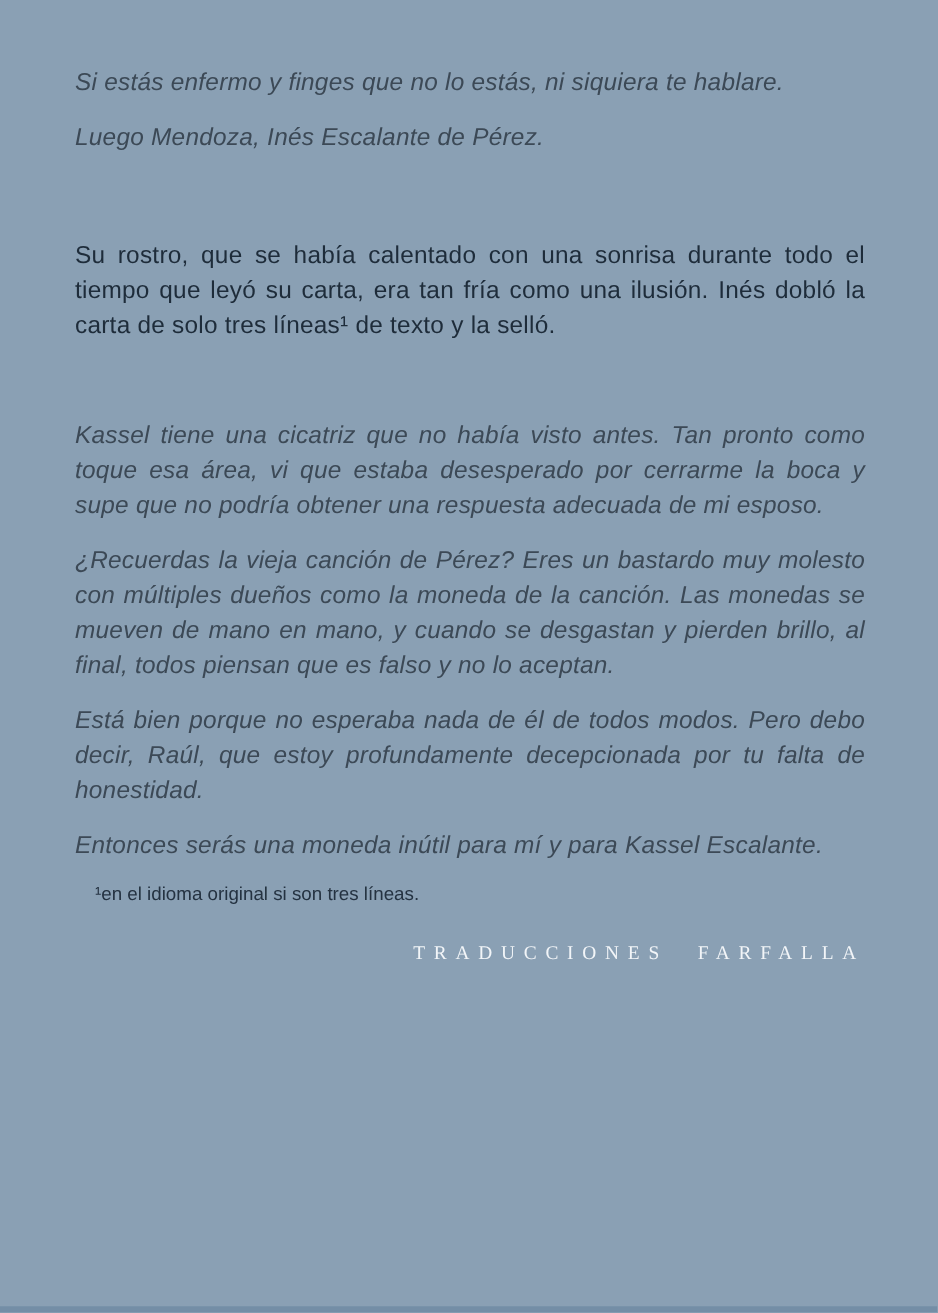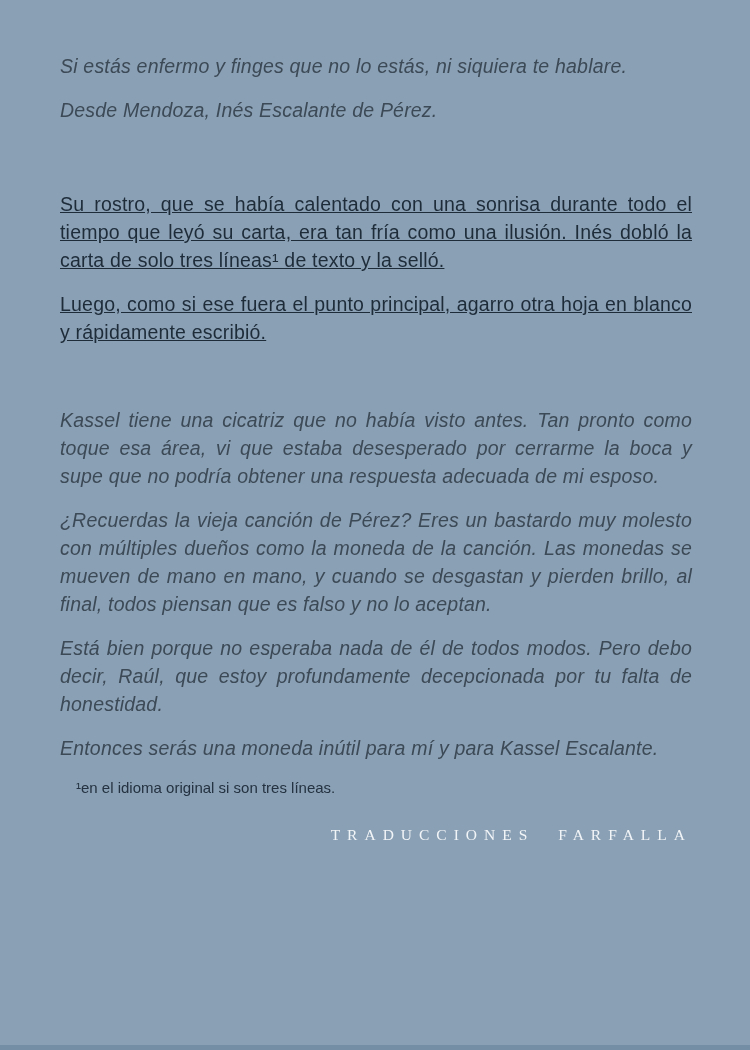--- a/index.html
+++ b/index.html
@@ -26,21 +26,20 @@
     letter-spacing: 0.2px;
   }
   .para.italic {
     font-style: italic;
     color: #3c4956;
     font-weight: 400;
   }
   .para.regular {
     color: #1e2c3a;
     font-weight: 500;
-    text-decoration: underline;
   }
   .scene-gap-a { height: 50px; }
   .scene-gap-b { height: 44px; }
   .footnote {
     font-size: 15px;
     line-height: 20px;
     color: #243241;
     margin: 6px 0 0 16px;
     text-align: left;
     font-style: normal;
@@ -64,27 +63,26 @@
     background: #748ea6;
   }
 </style>
 </head>
 <body>
 
 <div class="page">
 
   <p class="para italic">Si estás enfermo y finges que no lo estás, ni siquiera te hablare.</p>
 
-  <p class="para italic">Desde Mendoza, Inés Escalante de Pérez.</p>
+  <p class="para italic">Luego Mendoza, Inés Escalante de Pérez.</p>
 
   <div class="scene-gap-a"></div>
 
   <p class="para regular">Su rostro, que se había calentado con una sonrisa durante todo el tiempo que leyó su carta, era tan fría como una ilusión. Inés dobló la carta de solo tres líneas¹ de texto y la selló.</p>
 
-  <p class="para regular">Luego, como si ese fuera el punto principal, agarro otra hoja en blanco y rápidamente escribió.</p>
 
   <div class="scene-gap-b"></div>
 
 
   <p class="para italic">Kassel tiene una cicatriz que no había visto antes. Tan pronto como toque esa área, vi que estaba desesperado por cerrarme la boca y supe que no podría obtener una respuesta adecuada de mi esposo.</p>
 
   <p class="para italic">¿Recuerdas la vieja canción de Pérez? Eres un bastardo muy molesto con múltiples dueños como la moneda de la canción. Las monedas se mueven de mano en mano, y cuando se desgastan y pierden brillo, al final, todos piensan que es falso y no lo aceptan.</p>
 
   <p class="para italic">Está bien porque no esperaba nada de él de todos modos. Pero debo decir, Raúl, que estoy profundamente decepcionada por tu falta de honestidad.</p>
 

